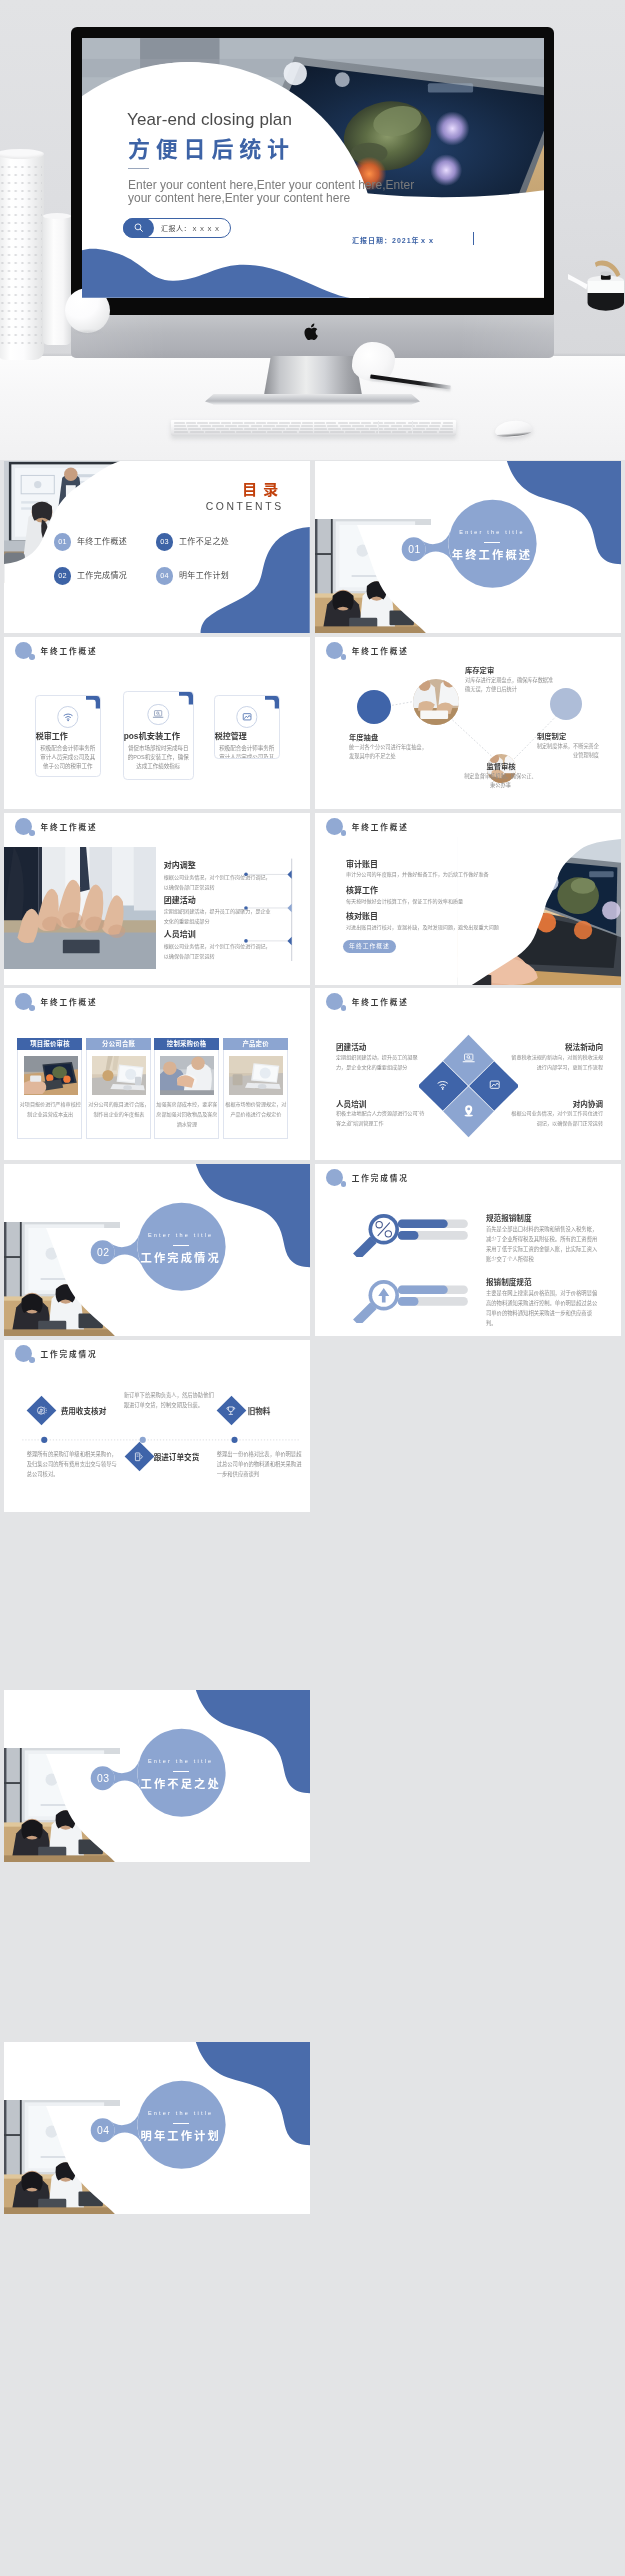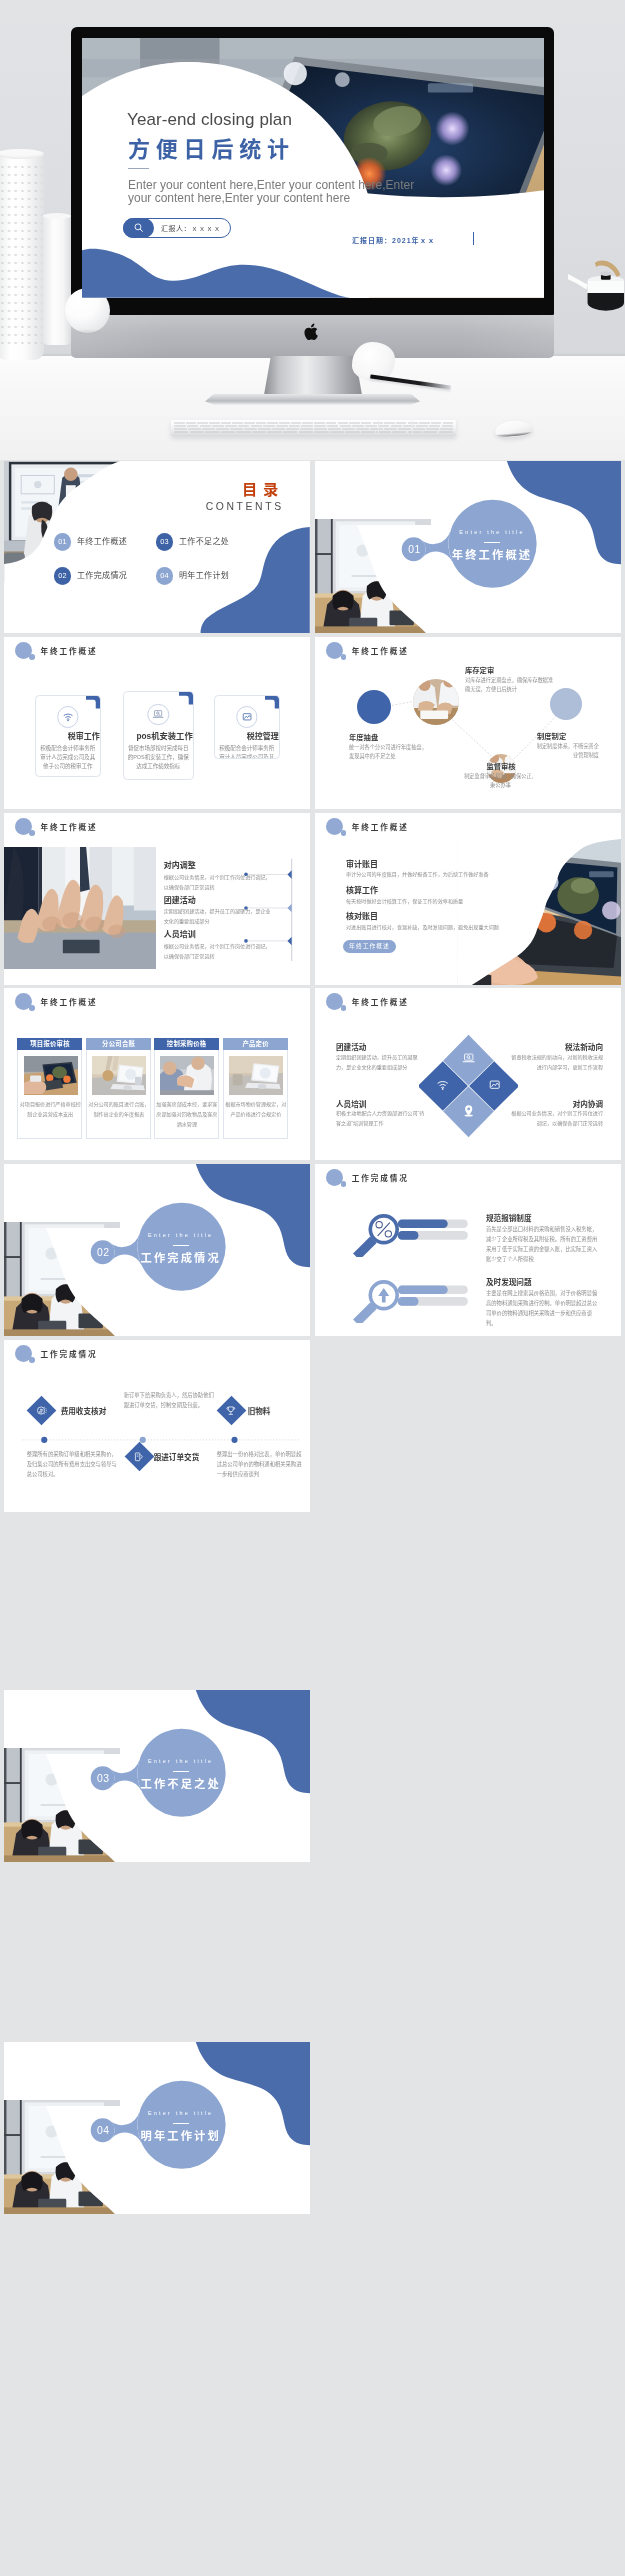--- a/index.html
+++ b/index.html
@@ -133,21 +133,21 @@
   .sec-rule{position:absolute;left:169px;top:81px;width:16px;height:0.8px;background:#fff;}
   .sec-title{position:absolute;left:131px;top:86px;width:92px;color:#fff;font-size:11.3px;font-weight:bold;letter-spacing:2.1px;text-align:center;}
   .sec-num{position:absolute;left:86px;top:81px;width:27px;color:#fff;font-size:10.4px;letter-spacing:0.4px;text-align:center;}
 
   
   .k3{position:absolute;border:0.6px solid #dfe4ef;border-radius:4.3px;background:#fff;overflow:hidden;}
   .k3 .corner{position:absolute;right:-0.6px;top:-0.6px;width:14px;height:13.4px;overflow:visible;}
   .k3 .kic{position:absolute;left:50%;transform:translateX(-50%);width:21.4px;height:21.4px;border-radius:50%;
      border:0.6px solid #c9d3e6;display:flex;align-items:center;justify-content:center;}
   .k3 .kic svg{width:11.6px;height:11.6px;}
-  .k3 .ktt{position:absolute;left:0;width:100%;text-align:right;font-size:8px;font-weight:bold;color:#3b3b3b;}
+  .k3 .ktt{position:absolute;left:0;width:100%;text-align:left;font-size:8px;font-weight:bold;color:#3b3b3b;}
   .k3 .kbd{position:absolute;left:3.7px;width:calc(100% - 7.3px);text-align:center;font-size:5.5px;color:#8c8c8c;line-height:9.2px;}
 
   
   .cc{position:absolute;border-radius:50%;overflow:hidden;}
   .ct{position:absolute;font-size:7.3px;font-weight:bold;color:#3b3b3b;white-space:nowrap;}
   .cb{position:absolute;font-size:5.2px;color:#8f8f8f;line-height:9.2px;}
 
   
   .il-t{position:absolute;font-size:8px;font-weight:bold;color:#3b3b3b;white-space:nowrap;}
   .il-b{position:absolute;font-size:5.1px;color:#8d8d8d;line-height:10.4px;}
@@ -1038,21 +1038,21 @@
       <rect x="80" y="44" width="115" height="14" rx="7" fill="#dcdee1"></rect>
       <rect x="80" y="25" width="82" height="14" rx="7" fill="#8ca5d1"></rect>
       <rect x="80" y="44" width="34" height="14" rx="7" fill="#8ca5d1"></rect>
       <line x1="40" y1="58" x2="12" y2="86" stroke="#8ca5d1" stroke-width="15" stroke-linecap="butt"></line>
       <circle cx="57" cy="41" r="25" fill="#8ca5d1"></circle>
       <circle cx="57" cy="41" r="19" fill="#fff"></circle>
       <path d="M57 29 L66 42 L60 42 L60 53 L54 53 L54 42 L48 42 Z" fill="#8ca5d1"></path>
     </svg>
     <div class="mg-t" style="left:171px;top:49px">规范报销制度</div>
     <div class="mg-b" style="left:171px;top:60px;width:116px">首先是全部出口材料的采购和销售没入税务帐，减少了企业所得税及其附征税。所有的工资费用采用了低于实际工资的金额入账，比实际工资入账少交了个人所得税</div>
-    <div class="mg-t" style="left:171px;top:113px">及时发现问题</div>
+    <div class="mg-t" style="left:171px;top:113px">报销制度规范</div>
     <div class="mg-b" style="left:171px;top:124px;width:116px">主要是在网上搜索其价格范围，对于价格明显偏高的物料通知采购进行控制。单价明显超过总公司单价的物料通知相关采购进一步和供应商谈判。</div>
   </div>
 
   <div class="slide" style="left:3.7px;top:1340px">
     <div class="shead">
       <div class="bub"></div>
       <div class="bub2"></div>
       <div class="htxt">工作完成情况</div>
     </div>
     <svg style="position:absolute;left:17px;top:95px;width:279px;height:9.8px" viewBox="0 0 456 16">

